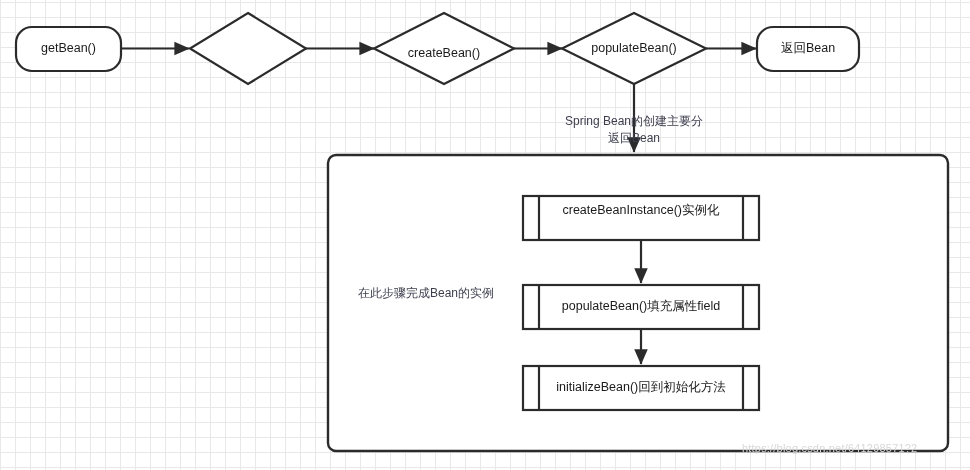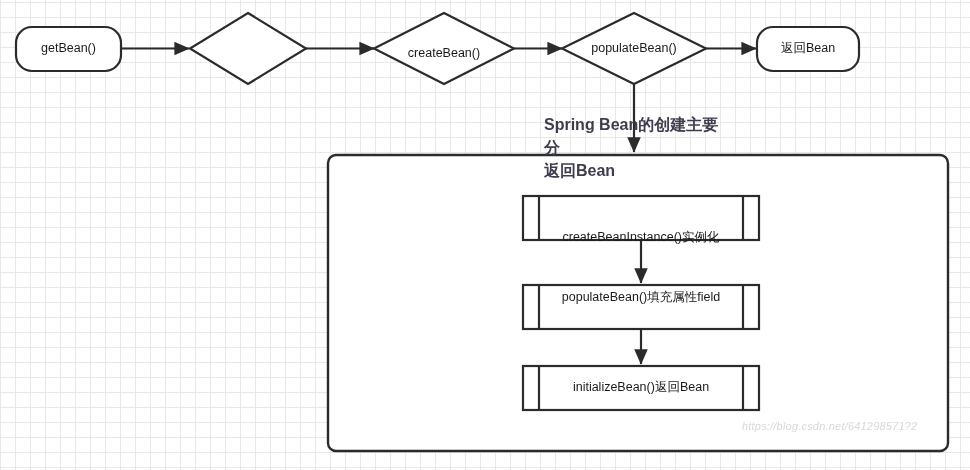--- a/index.html
+++ b/index.html
@@ -36,24 +36,25 @@
     justify-content: center;
     text-align: center;
     font-weight: normal;
     font-size: 12.5px;
     color: #1a1a1a;
     pointer-events: none;
     line-height: 1.25;
   }
   .annot {
     position: absolute;
-    font-size: 16px;
+    text-align: center;
+    font-size: 12px;
     color: #3d3d4e;
     line-height: 1.45;
-    font-weight: bold;
+    font-weight: normal;
   }
   .watermark {
     position: absolute;
     font-size: 11px;
     color: #d8d8d8;
     white-space: nowrap;
     letter-spacing: 0.2px;
   }
 </style>
 </head>
@@ -118,23 +119,24 @@
   <div class="node-label" style="left:562px; top:27px; width:144px; height:44px;">populateBean()</div>
 
   <div class="node-label" style="left:757px; top:27px; width:102px; height:44px;">返回Bean</div>
 
   <div class="annot" style="left:544px; top:113px; width:180px;">
     <div>Spring Bean的创建主要分</div>
     <div>返回Bean</div>
   </div>
 
   <div class="annot" style="left:340px; top:285px; width:172px;">
+    <div>在此步骤完成Bean的实例</div>
   </div>
 
-  <div class="node-label" style="left:539px; top:208px; width:204px; height:59px;">createBeanInstance()实例化</div>
+  <div class="node-label" style="left:539px; top:181px; width:204px; height:59px;">createBeanInstance()实例化</div>
 
-  <div class="node-label" style="left:539px; top:276px; width:204px; height:44px;">populateBean()填充属性field</div>
+  <div class="node-label" style="left:539px; top:285px; width:204px; height:44px;">populateBean()填充属性field</div>
 
-  <div class="node-label" style="left:539px; top:366px; width:204px; height:44px;">initializeBean()返回Bean</div>
+  <div class="node-label" style="left:539px; top:366px; width:204px; height:44px;">initializeBean()回到初始化方法</div>
 
-  <div class="watermark" style="left:742px; top:420px;font-style:italic;">https://blog.csdn.net/641298571?2</div>
+  <div class="watermark" style="left:742px; top:442px;">https://blog.csdn.net/641298571?2</div>
 
 </div>
 
 </body></html>

